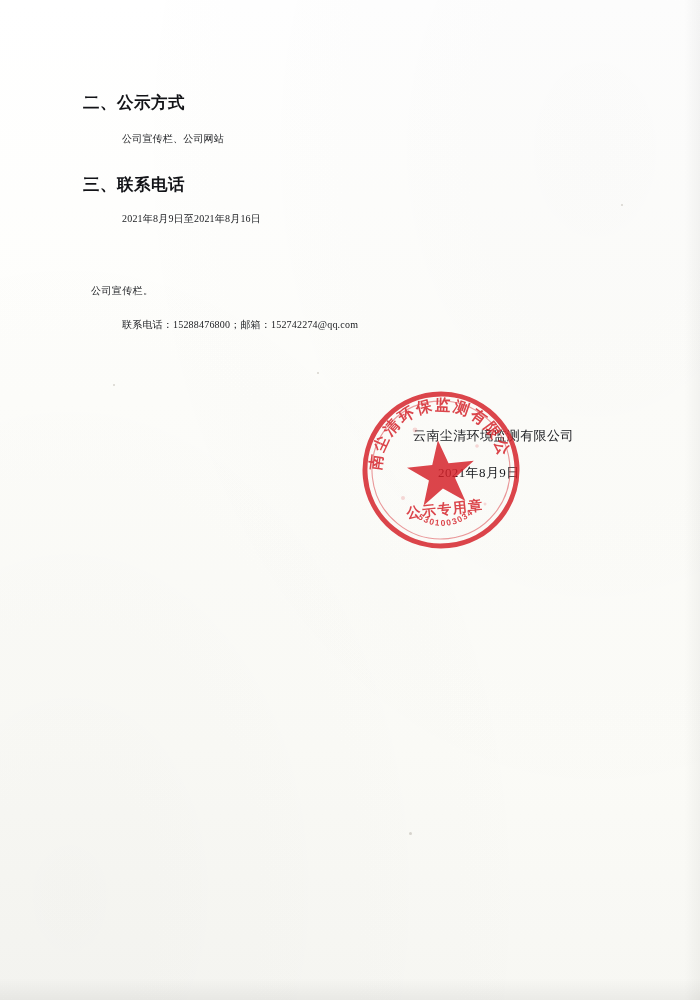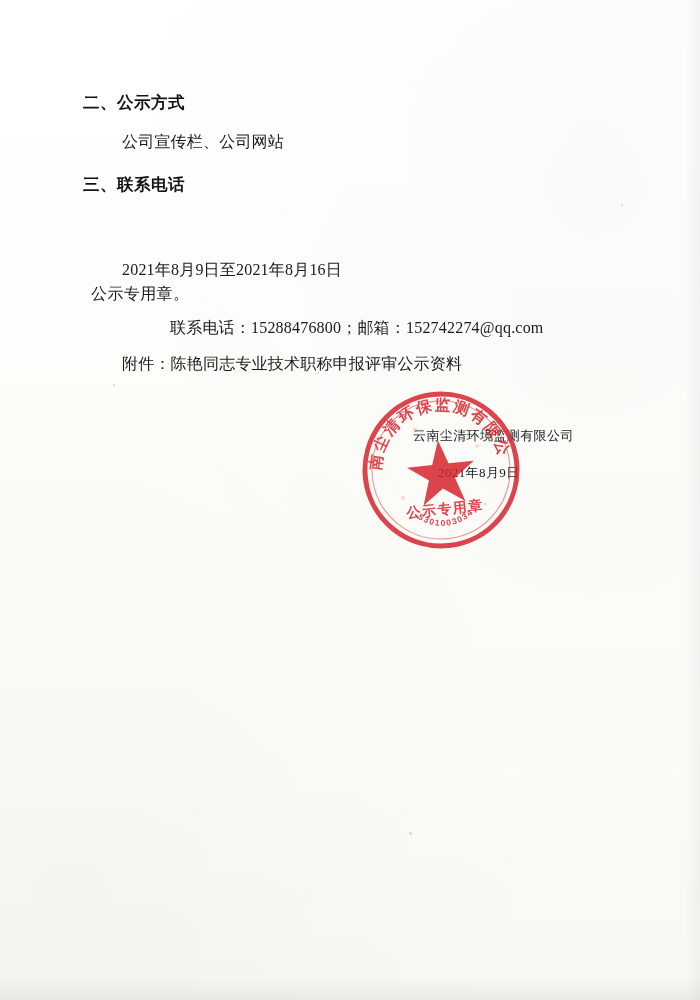--- a/index.html
+++ b/index.html
@@ -66,21 +66,21 @@
     font-weight: 700;
     font-size: 16.5px;
     letter-spacing: 0.5px;
     white-space: nowrap;
     color: #121317;
   }
 
   .para {
     position: absolute;
     font-family: "Liberation Serif", serif;
-    font-size: 16px;
+    font-size: 10px;
     letter-spacing: 0.2px;
     white-space: nowrap;
     color: #181a1e;
   }
 
   .para-wide {
     letter-spacing: 0.4px;
   }
 
   .sign {
@@ -120,28 +120,27 @@
 <div class="paper"></div>
 
 <div class="content">
 
   <div class="heading" style="left:78px; top:92px;">二、公示方式</div>
 
   <div class="para" style="left:117px; top:132px;">公司宣传栏、公司网站</div>
 
   <div class="heading" style="left:78px; top:174px;">三、联系电话</div>
 
-  <div class="para" style="left:117px; top:212px;margin-top:48px;">2021年8月9日至2021年8月16日</div>
+  <div class="para" style="left:117px; top:212px;">2021年8月9日至2021年8月16日</div>
 
 
-  <div class="para para-wide" style="left:86px; top:284px;">公示专用章。</div>
+  <div class="para para-wide" style="left:86px; top:284px;">公司宣传栏。</div>
 
-  <div class="para" style="left:117px; top:318px;margin-left:48px;">联系电话：15288476800；邮箱：152742274@qq.com</div>
+  <div class="para" style="left:117px; top:318px;">联系电话：15288476800；邮箱：152742274@qq.com</div>
 
-  <div class="para" style="left:117px; top:354px;">附件：陈艳同志专业技术职称申报评审公示资料</div>
 
   <div class="sign" style="left:408px; top:427px;">云南尘清环境监测有限公司</div>
 
   <div class="sign" style="left:433px; top:464px;">2021年8月9日</div>
 
   <div class="seal">
     <svg width="168" height="168" viewBox="0 0 168 168" xmlns="http://www.w3.org/2000/svg">
       <defs>
         <path id="outerArc" d="M 24,84 A 60,60 0 1 1 144,84"></path>
         <path id="innerArc" d="M 40,96 A 44,44 0 0 0 128,96"></path>

